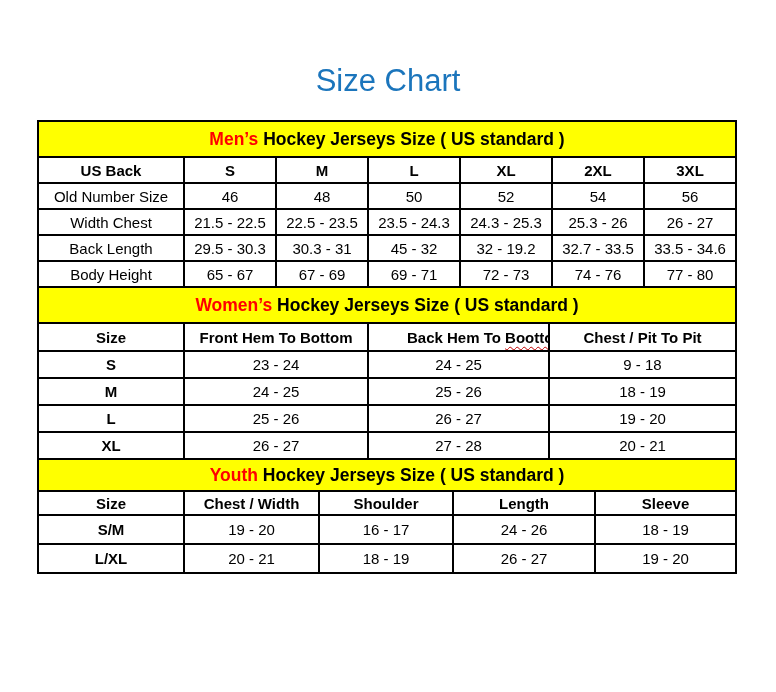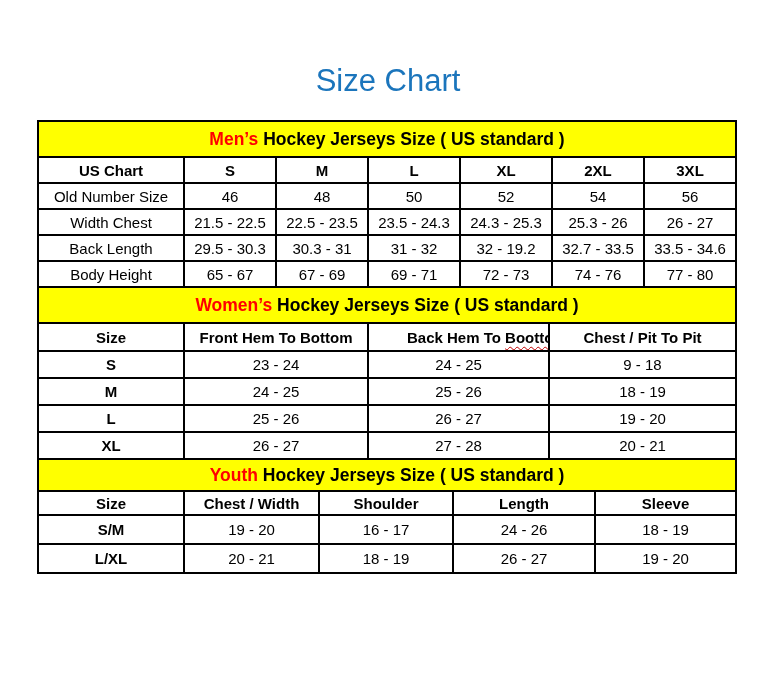--- a/index.html
+++ b/index.html
@@ -84,21 +84,21 @@
         <col style="width:92px">
         <col style="width:92px">
         <col style="width:92px">
         <col style="width:92px">
     </colgroup>
     <tbody>
         <tr class="banner">
       <td colspan="7"><span class="hl">Men’s</span><span> Hockey Jerseys Size ( US standard )</span></td>
     </tr>
     <tr class="hdr">
-      <th>US Chart</th>
+      <th>US Back</th>
       <th>S</th>
       <th>M</th>
       <th>L</th>
       <th>XL</th>
       <th>2XL</th>
       <th>3XL</th>
     </tr>
     <tr>
       <td class="rlabel">Old Number Size</td>
       <td class="val">46</td>
@@ -114,21 +114,21 @@
       <td class="val">22.5 - 23.5</td>
       <td class="val">23.5 - 24.3</td>
       <td class="val">24.3 - 25.3</td>
       <td class="val">25.3 - 26</td>
       <td class="val">26 - 27</td>
     </tr>
     <tr>
       <td class="rlabel">Back Length</td>
       <td class="val">29.5 - 30.3</td>
       <td class="val">30.3 - 31</td>
-      <td class="val">31 - 32</td>
+      <td class="val">45 - 32</td>
       <td class="val">32 - 19.2</td>
       <td class="val">32.7 - 33.5</td>
       <td class="val">33.5 - 34.6</td>
     </tr>
     <tr>
       <td class="rlabel">Body Height</td>
       <td class="val">65 - 67</td>
       <td class="val">67 - 69</td>
       <td class="val">69 - 71</td>
       <td class="val">72 - 73</td>

